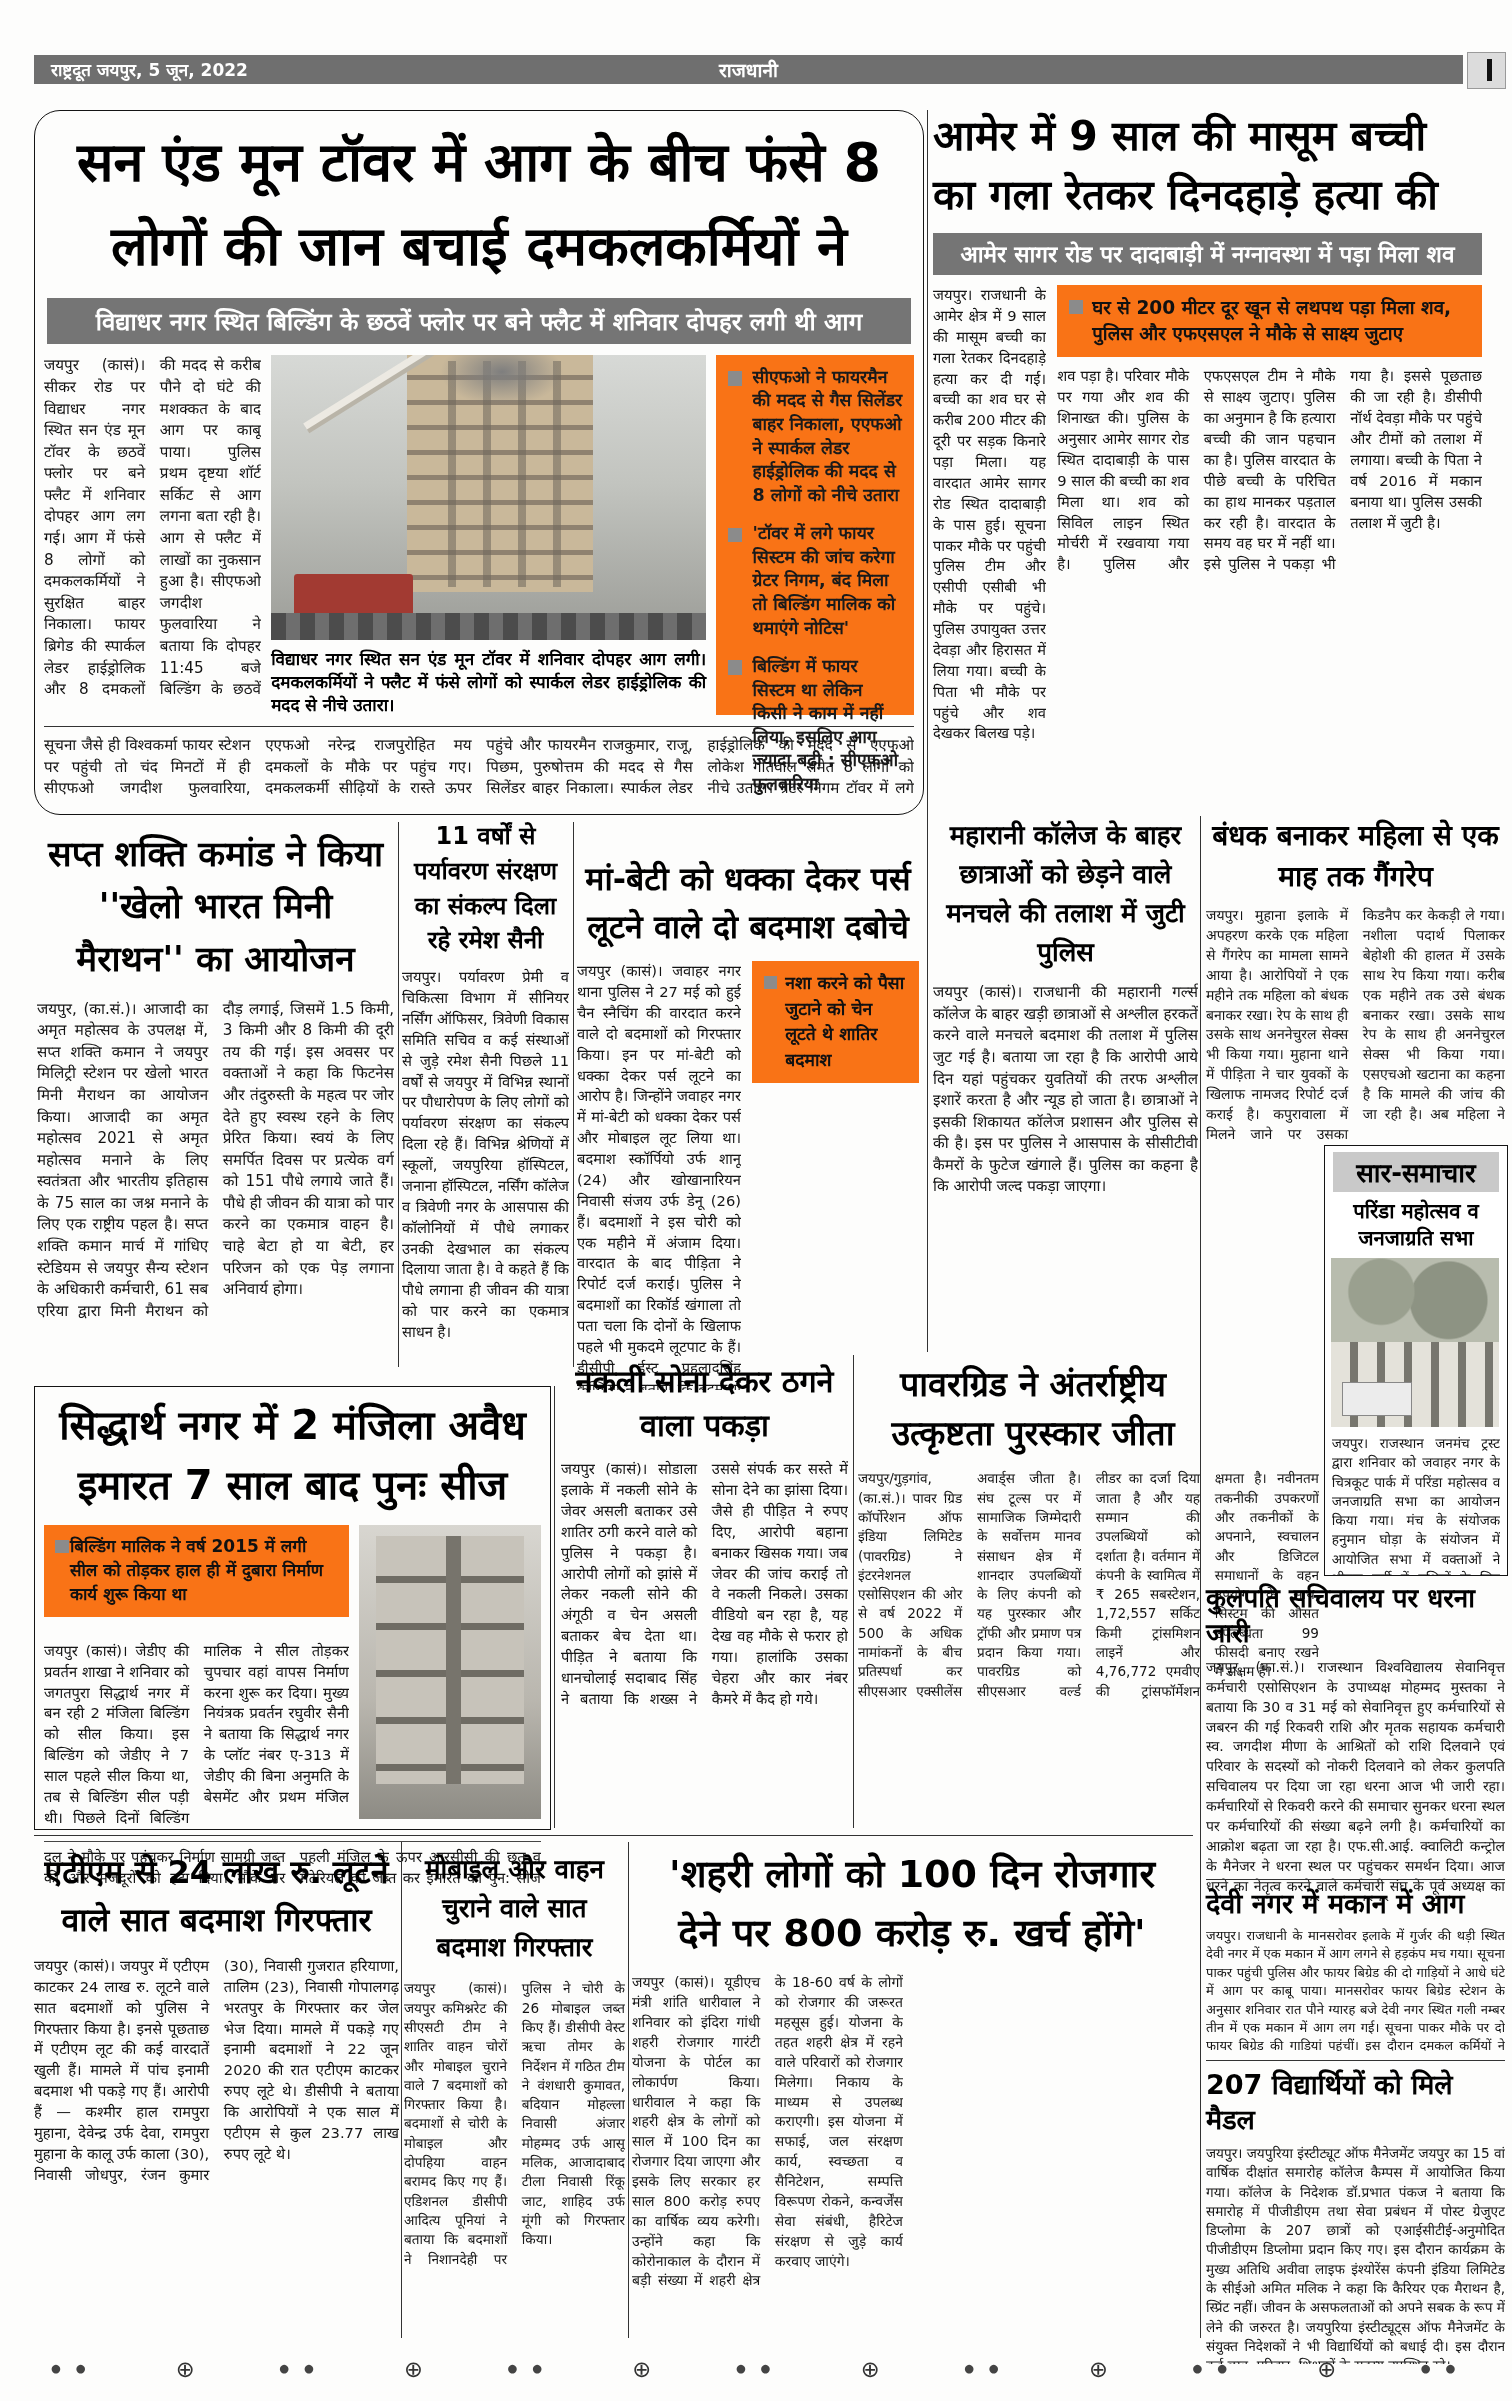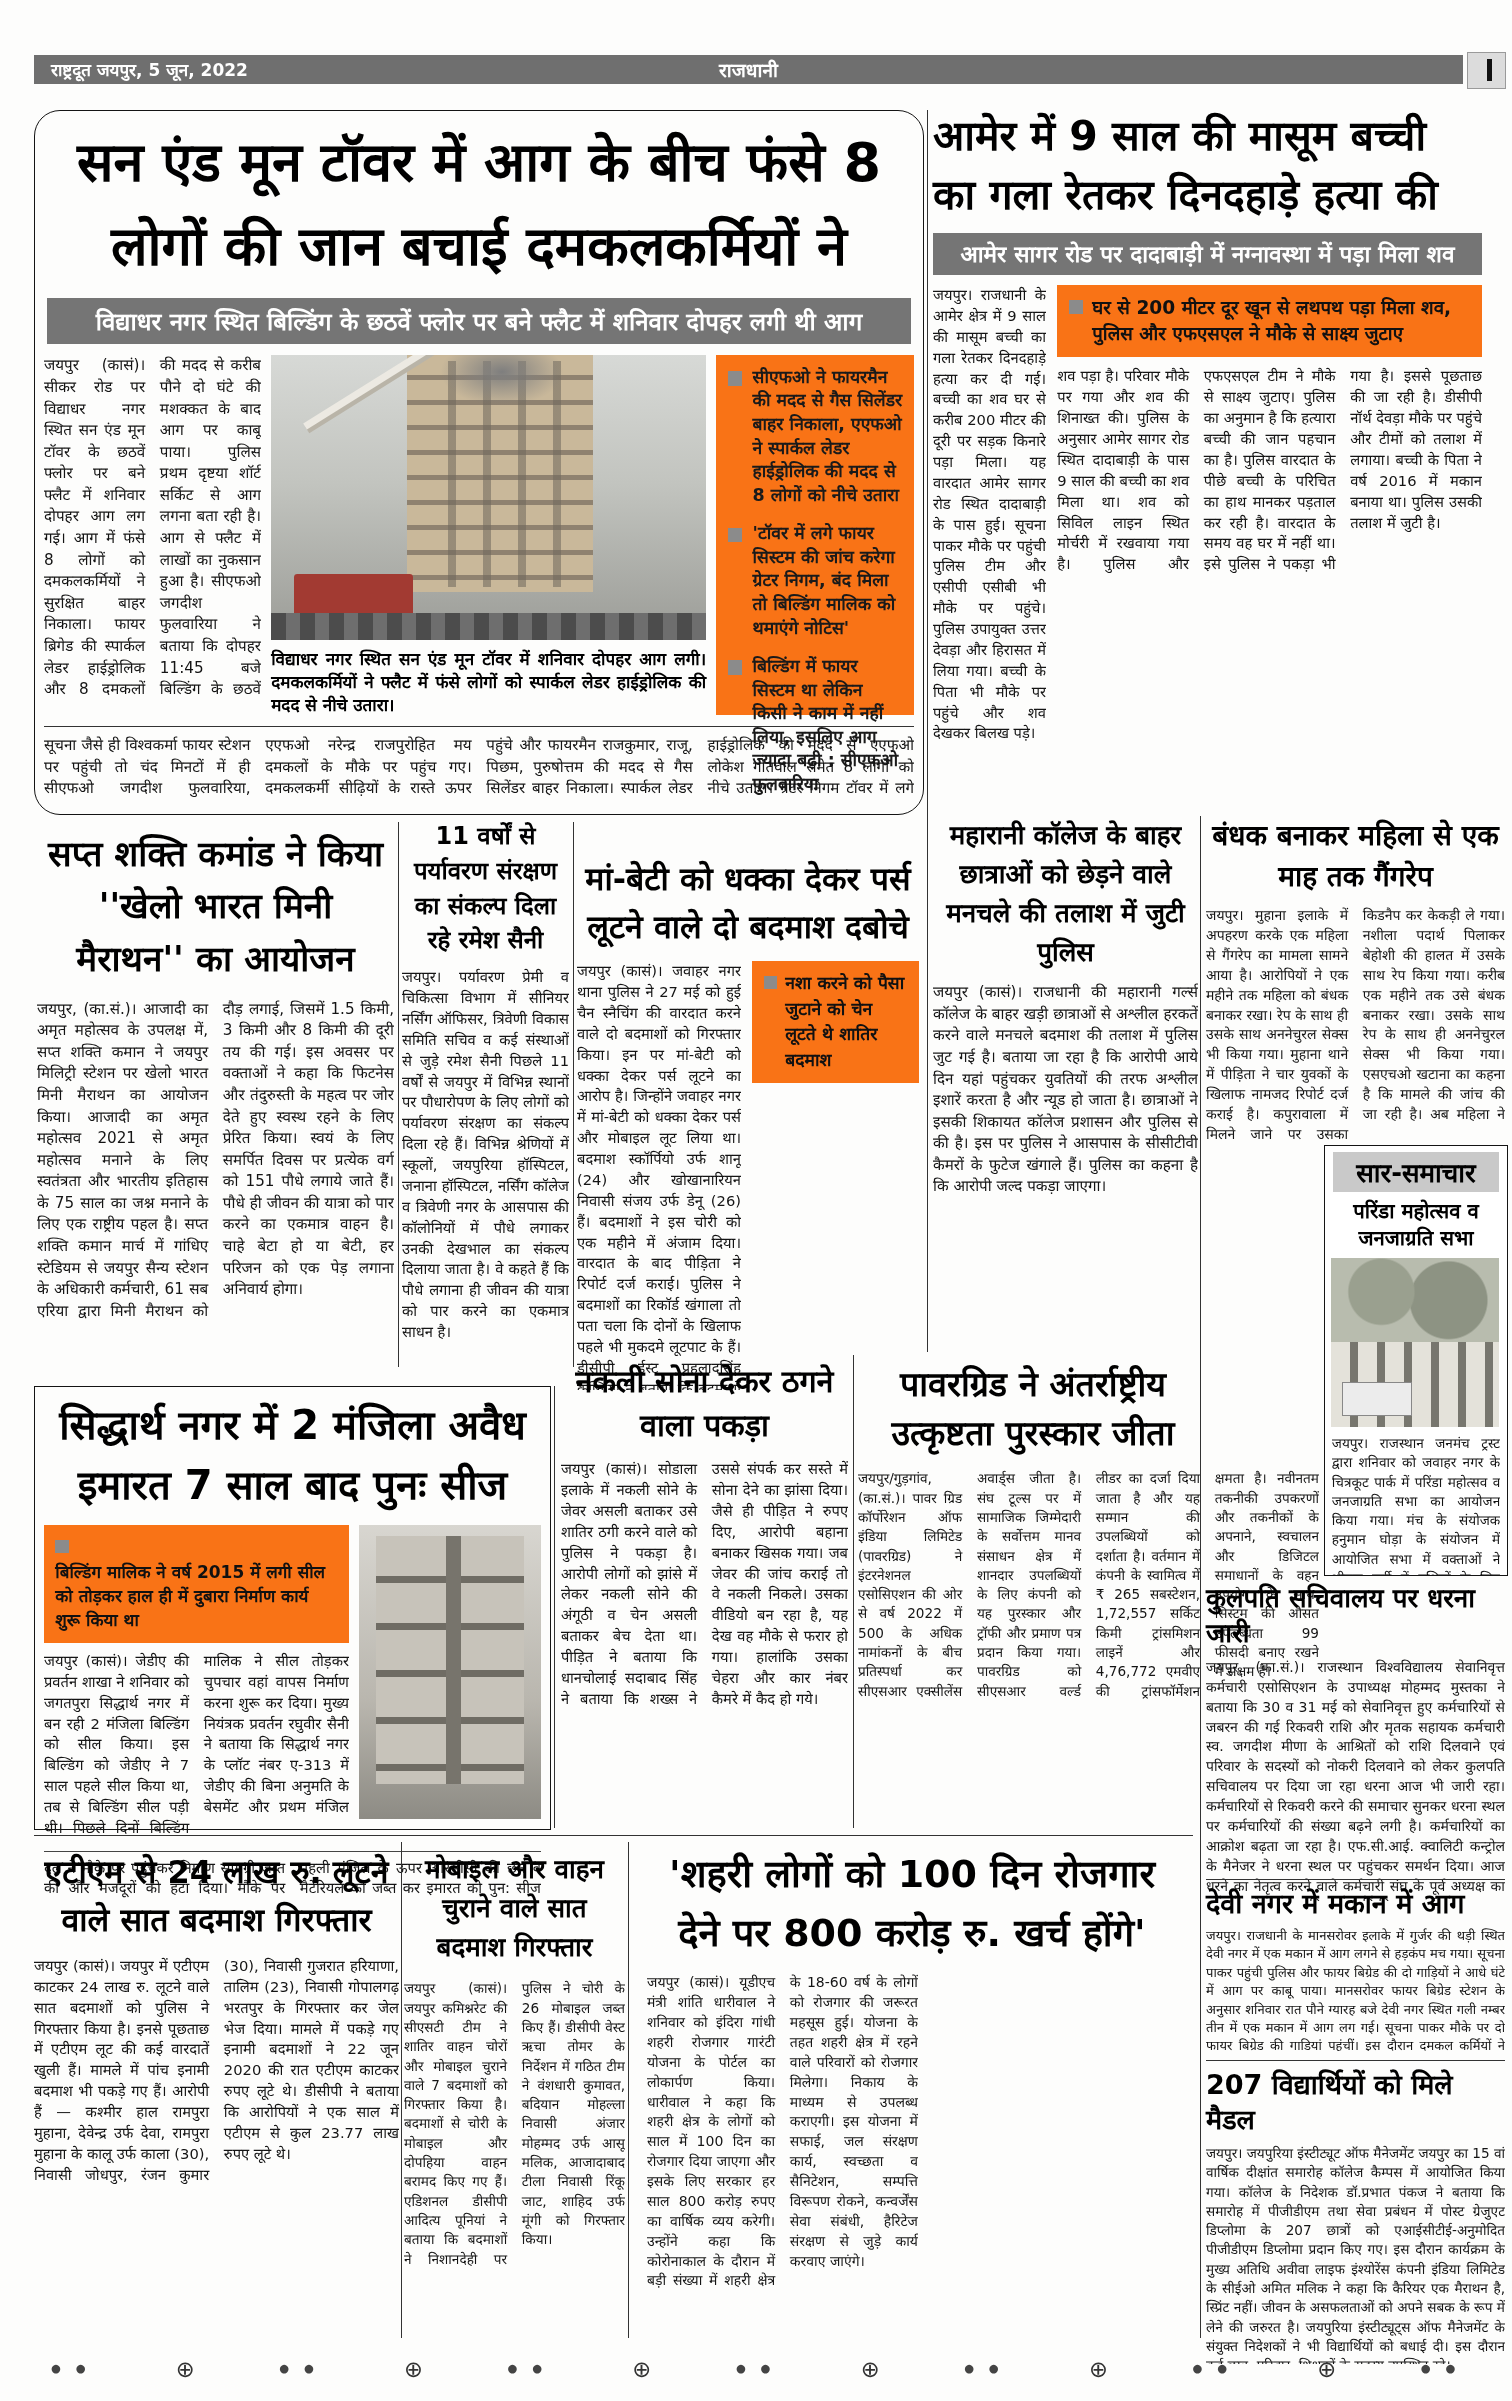--- a/index.html
+++ b/index.html
@@ -129,21 +129,21 @@
       <div style="position:absolute;bottom:0;width:100%;height:85px;background:repeating-linear-gradient(90deg,#e4e2da 0 19px,#77766e 19px 27px);"></div>
       <div style="position:absolute;bottom:11.3px;left:11.3px;width:68px;height:32px;background:#ececec;border:1.1px solid #888;"></div>
     </div>
     <div class="body-text" style="margin:6.8px 6.8px 0 6.8px;height:141px;font-size:13.6px;">जयपुर। राजस्थान जनमंच ट्रस्ट द्वारा शनिवार को जवाहर नगर के चित्रकूट पार्क में परिंडा महोत्सव व जनजाग्रति सभा का आयोजन किया गया। मंच के संयोजक हनुमान घोड़ा के संयोजन में आयोजित सभा में वक्ताओं ने भीषण गर्मी में पक्षियों के लिए परिंडे लगाने और पेड़ लगाने का आह्वान किया। इस अवसर पर निशुल्क परिंडे वितरित किए गए।</div>
   </div>
 
   <div class="abs boxed" style="left:34px;top:1386px;width:515px;height:442px;">
     <div class="hd" style="font-size:40px;line-height:1.5;padding:8px 13.6px 5.6px 13.6px;">सिद्धार्थ नगर में 2 मंजिला अवैध इमारत 7 साल बाद पुनः सीज</div>
     <div style="display:flex;gap:10.2px;padding:4.5px 9px 0 9px;">
       <div style="flex:0 0 305px;">
-        <div class="graybox" style="display:flex;gap:8px;margin-bottom:8px;flex-direction:column;">
+        <div class="graybox" style="display:flex;gap:1px;margin-bottom:24px;">
           <span class="sq" style="flex:0 0 13.6px;width:13.6px;height:13.6px;background:#8b8b8b;margin-top:4.5px;display:inline-block;"></span>
           <span style="font-weight:bold;font-size:17px;line-height:1.4;">बिल्डिंग मालिक ने वर्ष 2015 में लगी सील को तोड़कर हाल ही में दुबारा निर्माण कार्य शुरू किया था</span>
         </div>
         <div class="body-text cols-2" style="height:192px;font-size:14.7px;">जयपुर (कासं)। जेडीए की प्रवर्तन शाखा ने शनिवार को जगतपुरा सिद्धार्थ नगर में बन रही 2 मंजिला बिल्डिंग को सील किया। इस बिल्डिंग को जेडीए ने 7 साल पहले सील किया था, तब से बिल्डिंग सील पड़ी थी। पिछले दिनों बिल्डिंग मालिक ने सील तोड़कर चुपचार वहां वापस निर्माण करना शुरू कर दिया। मुख्य नियंत्रक प्रवर्तन रघुवीर सैनी ने बताया कि सिद्धार्थ नगर के प्लॉट नंबर ए-313 में जेडीए की बिना अनुमति के बेसमेंट और प्रथम मंजिल का निर्माण कर फर्श, पिलर और छत डाली जा रही थी।</div>
       </div>
       <div class="photo" style="flex:1;height:294px;">
         <div style="position:absolute;inset:0;background:linear-gradient(180deg,#d8d6d0 0%,#b9b6ae 60%,#8d8b84 100%);"></div>
         <div style="position:absolute;left:17px;top:11.3px;right:17px;height:248px;background:repeating-linear-gradient(180deg,#c7c3ba 0 40px,#6f6c64 40px 47px);"></div>
         <div style="position:absolute;left:48%;top:11.3px;width:14.7px;height:248px;background:#77746c;"></div>
       </div>
@@ -185,21 +185,21 @@
     <div class="body-text cols-2" style="height:361px;font-size:14.7px;">जयपुर (कासं)। जयपुर में एटीएम काटकर 24 लाख रु. लूटने वाले सात बदमाशों को पुलिस ने गिरफ्तार किया है। इनसे पूछताछ में एटीएम लूट की कई वारदातें खुली हैं। मामले में पांच इनामी बदमाश भी पकड़े गए हैं। आरोपी हैं — कश्मीर हाल रामपुरा मुहाना, देवेन्द्र उर्फ देवा, रामपुरा मुहाना के कालू उर्फ काला (30), निवासी जोधपुर, रंजन कुमार (30), निवासी गुजरात हरियाणा, तालिम (23), निवासी गोपालगढ़ भरतपुर के गिरफ्तार कर जेल भेज दिया। मामले में पकड़े गए इनामी बदमाशों ने 22 जून 2020 की रात एटीएम काटकर रुपए लूटे थे। डीसीपी ने बताया कि आरोपियों ने एक साल में एटीएम से कुल 23.77 लाख रुपए लूटे थे।</div>
   </div>
 
   <div class="abs" style="left:404px;top:1842px;width:221px;height:497px;">
     <div class="hd" style="font-size:26px;line-height:1.5;padding:8px 11.3px 12.4px 11.3px;">मोबाइल और वाहन चुराने वाले सात बदमाश गिरफ्तार</div>
     <div class="body-text cols-2" style="height:344px;font-size:13.6px;">जयपुर (कासं)। जयपुर कमिश्नरेट की सीएसटी टीम ने शातिर वाहन चोरों और मोबाइल चुराने वाले 7 बदमाशों को गिरफ्तार किया है। बदमाशों से चोरी के मोबाइल और दोपहिया वाहन बरामद किए गए हैं। एडिशनल डीसीपी आदित्य पूनियां ने बताया कि बदमाशों ने निशानदेही पर पुलिस ने चोरी के 26 मोबाइल जब्त किए हैं। डीसीपी वेस्ट ऋचा तोमर के निर्देशन में गठित टीम ने वंशधारी कुमावत, बदियान मोहल्ला निवासी अंजार मोहम्मद उर्फ आसू मलिक, आजादाबाद टीला निवासी रिंकू जाट, शाहिद उर्फ मूंगी को गिरफ्तार किया।</div>
   </div>
 
   <div class="abs" style="left:632px;top:1842px;width:560px;height:497px;">
     <div class="hd" style="font-size:38px;line-height:1.55;padding:3.4px 17px 10.2px 17px;">'शहरी लोगों को 100 दिन रोजगार देने पर 800 करोड़ रु. खर्च होंगे'</div>
-    <div style="display:flex;gap:4px;margin-left:15px;">
+    <div style="display:flex;gap:4px;">
       <div class="body-text cols-2" style="flex:0 0 271px;height:339px;font-size:14px;">जयपुर (कासं)। यूडीएच मंत्री शांति धारीवाल ने शनिवार को इंदिरा गांधी शहरी रोजगार गारंटी योजना के पोर्टल का लोकार्पण किया। धारीवाल ने कहा कि शहरी क्षेत्र के लोगों को साल में 100 दिन का रोजगार दिया जाएगा और इसके लिए सरकार हर साल 800 करोड़ रुपए का वार्षिक व्यय करेगी। उन्होंने कहा कि कोरोनाकाल के दौरान में बड़ी संख्या में शहरी क्षेत्र के 18-60 वर्ष के लोगों को रोजगार की जरूरत महसूस हुई। योजना के तहत शहरी क्षेत्र में रहने वाले परिवारों को रोजगार मिलेगा। निकाय के माध्यम से उपलब्ध कराएगी। इस योजना में सफाई, जल संरक्षण कार्य, स्वच्छता व सैनिटेशन, सम्पत्ति विरूपण रोकने, कन्वर्जेंस सेवा संबंधी, हैरिटेज संरक्षण से जुड़े कार्य करवाए जाएंगे।</div>
     </div>
   </div>
 
   <div class="vrule" style="left:927px;top:110px;height:1242px;"></div>
   <div class="vrule" style="left:1200px;top:816px;height:1522px;"></div>
   <div class="vrule" style="left:398px;top:822px;height:545px;"></div>
   <div class="vrule" style="left:573px;top:822px;height:545px;"></div>
   <div class="vrule" style="left:554px;top:1386px;height:442px;"></div>
   <div class="vrule" style="left:853px;top:1355px;height:473px;"></div>

